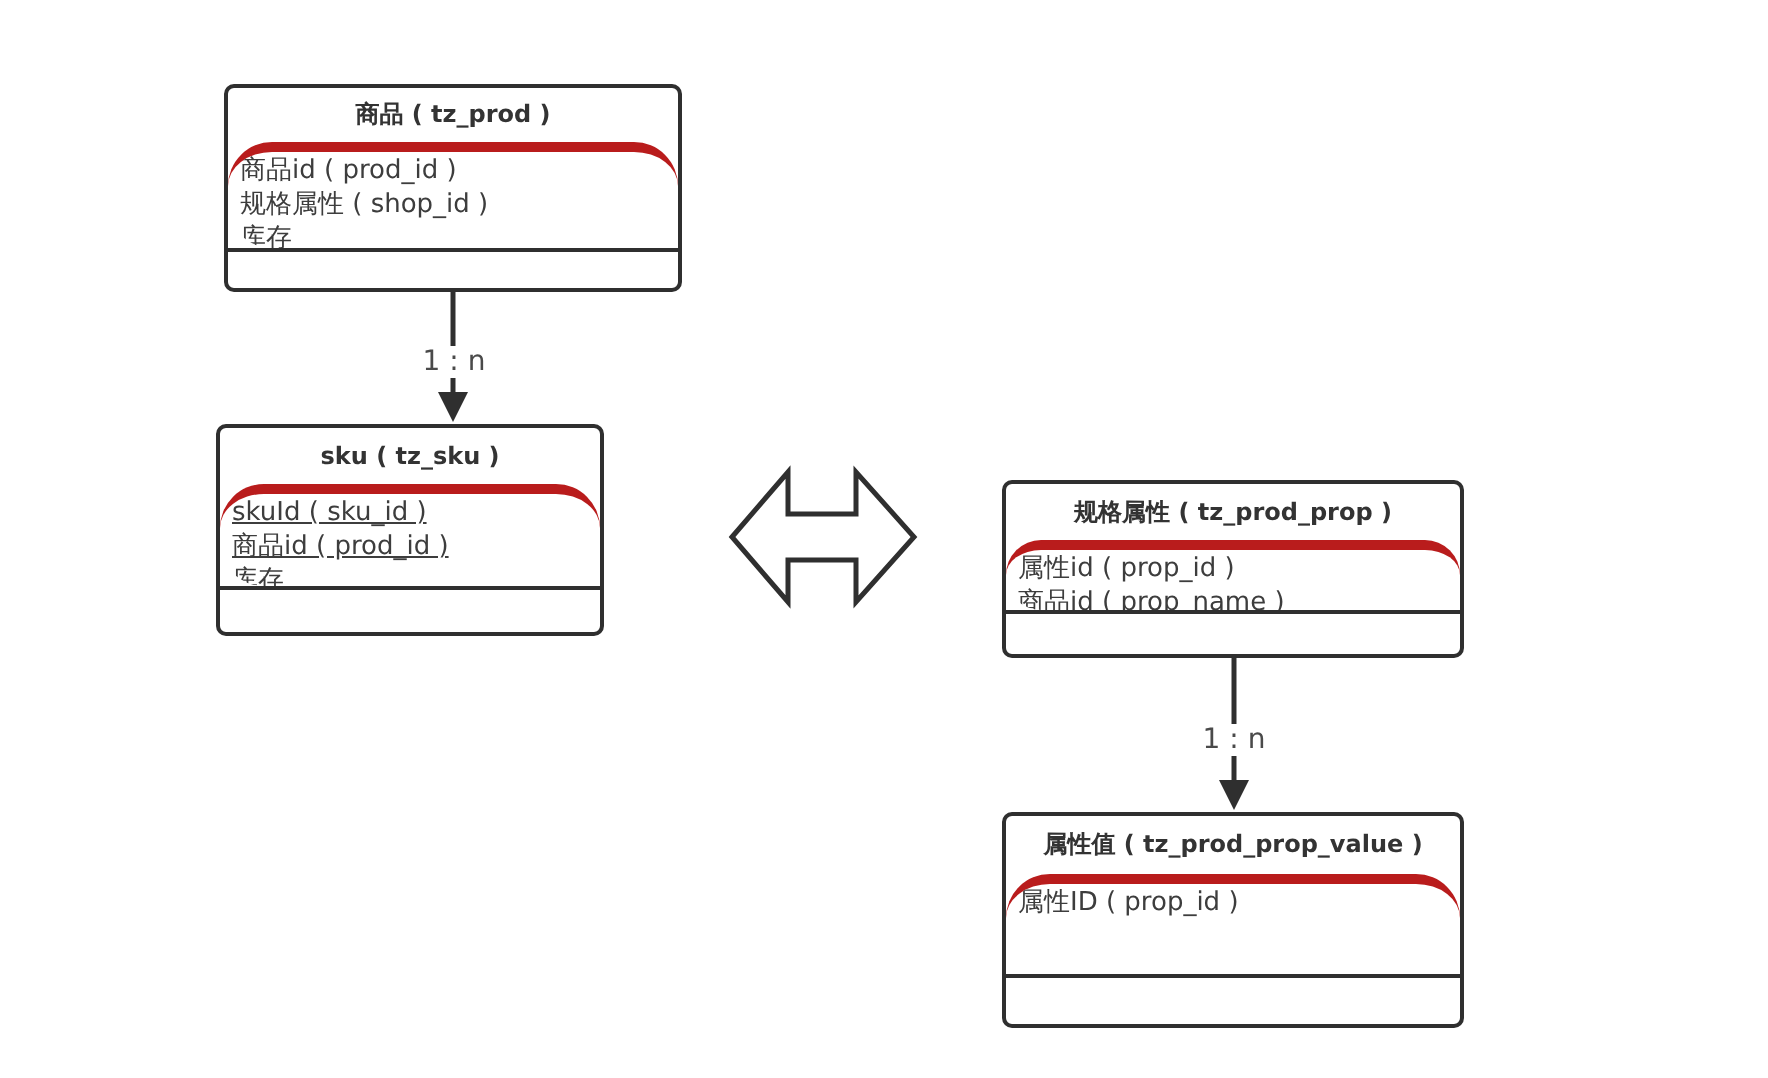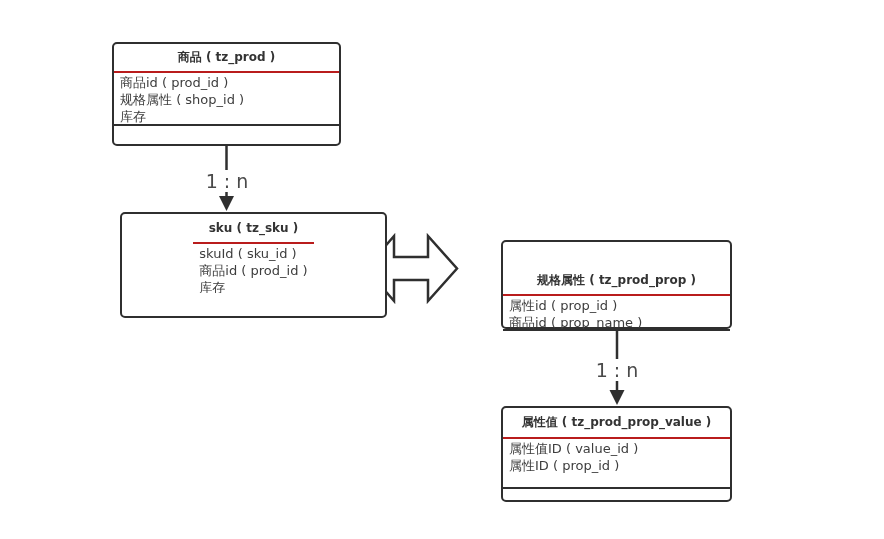--- a/index.html
+++ b/index.html
@@ -37,52 +37,53 @@
     display: flex;
     align-items: center;
     justify-content: center;
     font-weight: bold;
     font-size: 12px;
     color: #333333;
     flex: 0 0 auto;
   }
   .er-table .fields {
     box-sizing: border-box;
-    border-top: 2px solid #b91c1c;
+    border-top: 5px solid #b91c1c;
     padding: 1px 6px 0 6px;
     font-size: 13px;
     line-height: 17px;
     flex: 0 0 auto;
     overflow: hidden;
+    border-radius: 22px;
   }
   .er-table .footer {
     box-sizing: border-box;
     border-top: 2px solid #2f2f2f;
     flex: 1 1 auto;
   }
   .conn-label {
     position: absolute;
     transform: translate(-50%, -50%);
     background: #ffffff;
     padding: 0 4px;
-    font-size: 19px;
+    font-size: 14px;
     color: #4a4a4a;
     white-space: nowrap;
   }
   
   #t-prod   { left: 112px; top: 42px;  width: 229px; height: 104px; }
   #t-prod .title  { height: 27px; }
   #t-prod .fields { height: 53px; }
-  #t-sku    { left: 120px; top: 212px; width: 267px; height: 106px; align-items: center; }
+  #t-sku    { left: 108px; top: 212px; width: 194px; height: 106px; }
   #t-sku .title   { height: 28px; }
-  #t-sku .fields  { height: 51px; }
+  #t-sku .fields  { height: 51px; text-decoration: underline; }
   #t-prop   { left: 501px; top: 240px; width: 231px; height: 89px; }
-  #t-prop .title  { height: 28px; margin-top: 24px; }
+  #t-prop .title  { height: 28px; }
   #t-prop .fields { height: 35px; }
-  #t-propv  { left: 501px; top: 406px; width: 231px; height: 96px; }
+  #t-propv  { left: 501px; top: 406px; width: 231px; height: 108px; }
   #t-propv .title  { height: 29px; }
   #t-propv .fields { height: 50px; }
   #label-1 { left: 227px; top: 181px; }
   #label-2 { left: 617px; top: 370px; }
 </style>
 </head>
 <body>
 
 <div class="canvas">
 
@@ -126,21 +127,20 @@
     <div class="fields">
       <div>属性id ( prop_id )</div>
       <div>商品id ( prop_name )</div>
     </div>
     <div class="footer"></div>
   </div>
 
   <div class="er-table" id="t-propv">
     <div class="title">属性值 ( tz_prod_prop_value )</div>
     <div class="fields">
-      <div>属性值ID ( value_id )</div>
       <div>属性ID ( prop_id )</div>
     </div>
     <div class="footer"></div>
   </div>
 
   <div class="conn-label" id="label-1">1 : n</div>
   <div class="conn-label" id="label-2">1 : n</div>
 
 </div>
 

